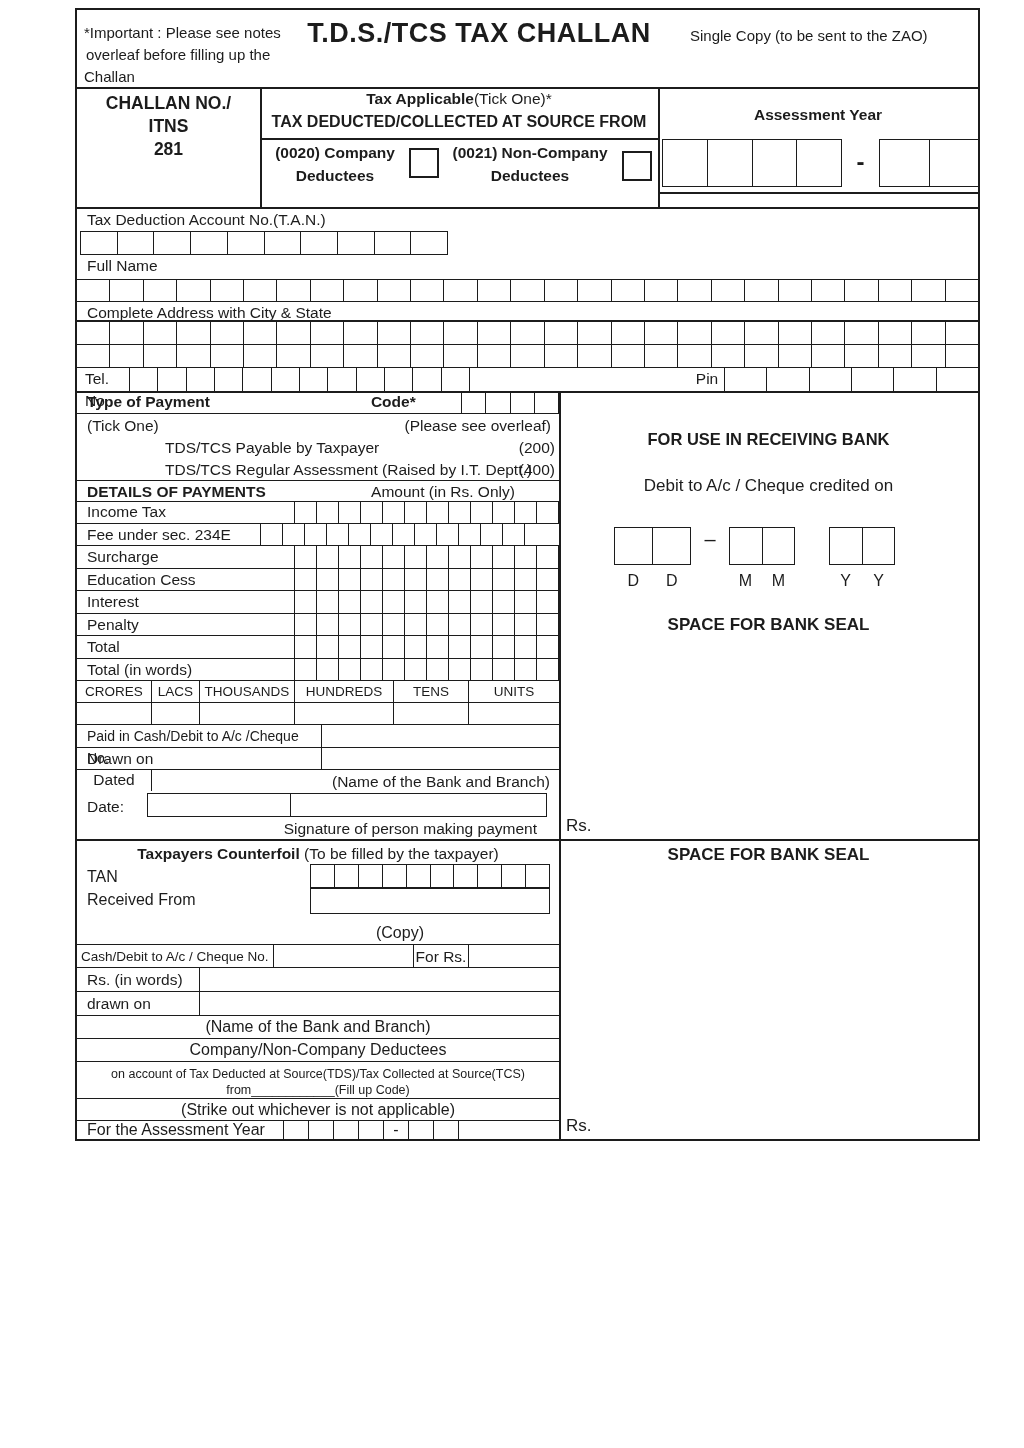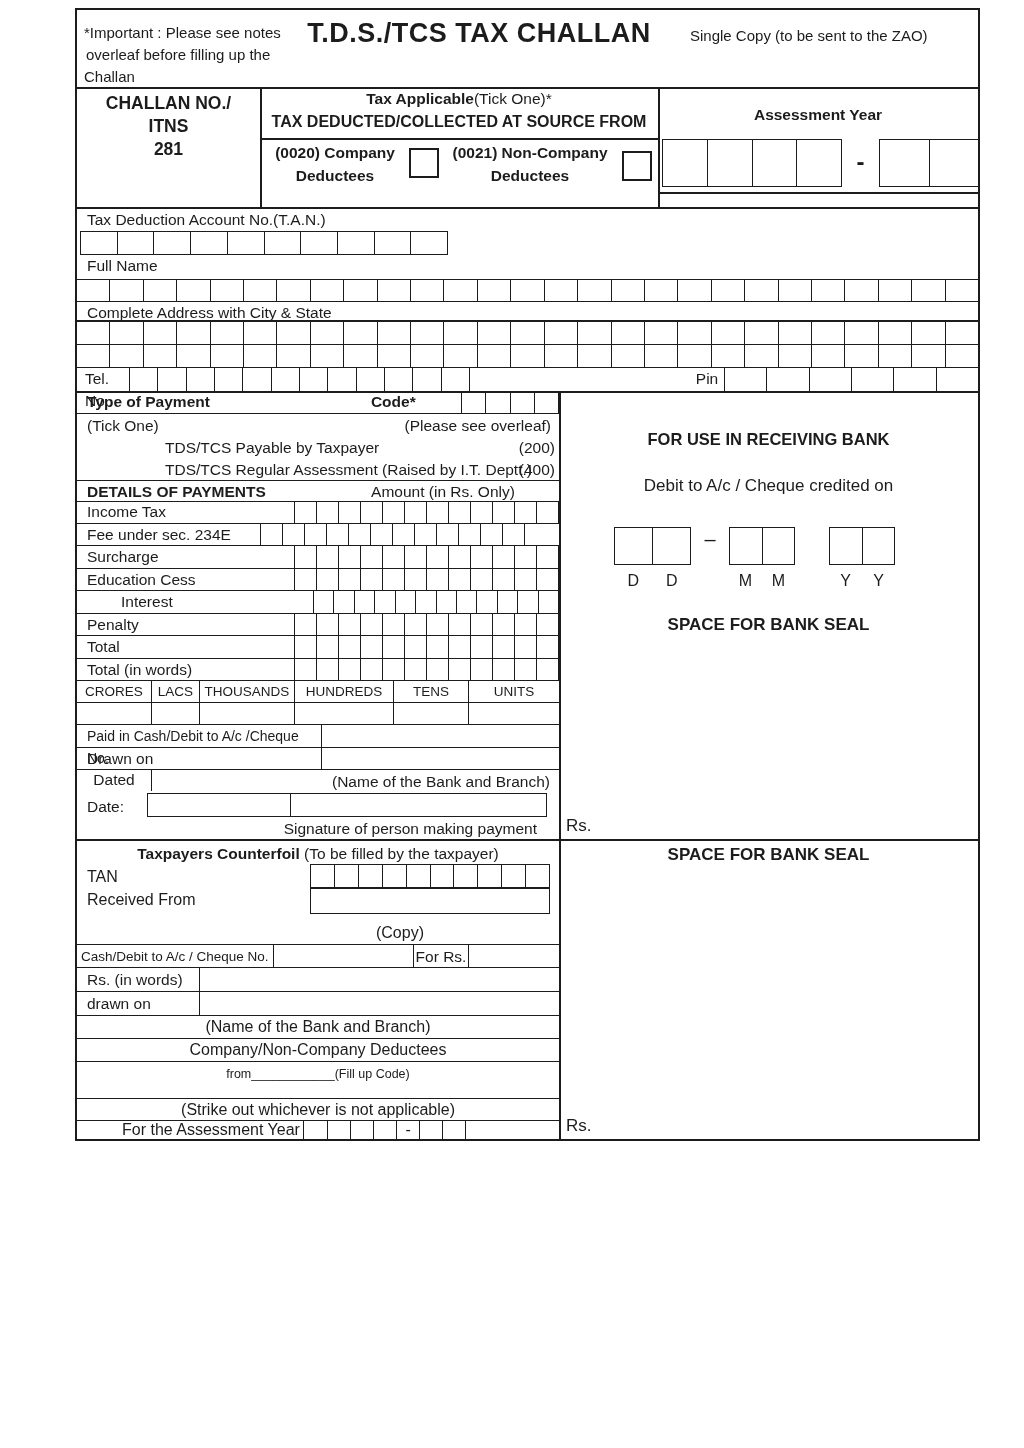--- a/index.html
+++ b/index.html
@@ -307,21 +307,21 @@
         <div></div>
         <div></div>
         <div></div>
         <div></div>
         <div></div>
         <div></div>
         <div></div>
         <div></div>
       </div>
   </div>
-  <div class="row bb" style="top:581px;width:482px;height:22.5px;padding-left:34px;">
+  <div class="row bb" style="top:581px;width:482px;height:22.5px;">
     <div class="br fs155" style="width:218px;line-height:22px;padding-left:10px;">Interest</div>
     <div class="cells" style="width:264px;">
         <div></div>
         <div></div>
         <div></div>
         <div></div>
         <div></div>
         <div></div>
         <div></div>
         <div></div>
@@ -483,25 +483,26 @@
     <div class="br fs155" style="width:123px;line-height:23px;padding-left:10px;">Rs. (in words)</div>
     <div style="width:359px;"></div>
   </div>
   <div class="row bb" style="top:982px;width:482px;height:24px;">
     <div class="br fs155" style="width:123px;line-height:23px;padding-left:10px;">drawn on</div>
     <div style="width:359px;"></div>
   </div>
   <div class="abs ctr fs16 bb" style="left:0;top:1006px;width:482px;height:23px;line-height:22px;">(Name of the Bank and Branch)</div>
   <div class="abs ctr fs16 bb" style="left:0;top:1029px;width:482px;height:23px;line-height:22px;">Company/Non-Company Deductees</div>
   <div class="abs ctr xs bb" style="left:0;top:1052px;width:482px;height:37px;line-height:16px;padding-top:4px;">
+    <span style="display:block;">on account of Tax Deducted at Source(TDS)/Tax Collected at Source(TCS)</span>
     <span style="display:block;">from____________(Fill up Code)</span>
   </div>
   <div class="abs ctr fs16 bb" style="left:0;top:1089px;width:482px;height:22px;line-height:21px;">(Strike out whichever is not applicable)</div>
   <div class="row" style="top:1111px;width:482px;height:18px;">
-    <div class="br fs16" style="width:207px;line-height:18px;padding-left:10px;margin-left:35px;">For the Assessment Year</div>
+    <div class="br fs16" style="width:207px;line-height:18px;padding-left:10px;">For the Assessment Year</div>
     <div class="cells" style="width:100px;">
         <div></div>
         <div></div>
         <div></div>
         <div></div>
       </div>
     <div class="br ctr fs16" style="width:25px;line-height:18px;">-</div>
     <div class="cells" style="width:50px;">
         <div></div>
         <div></div>

